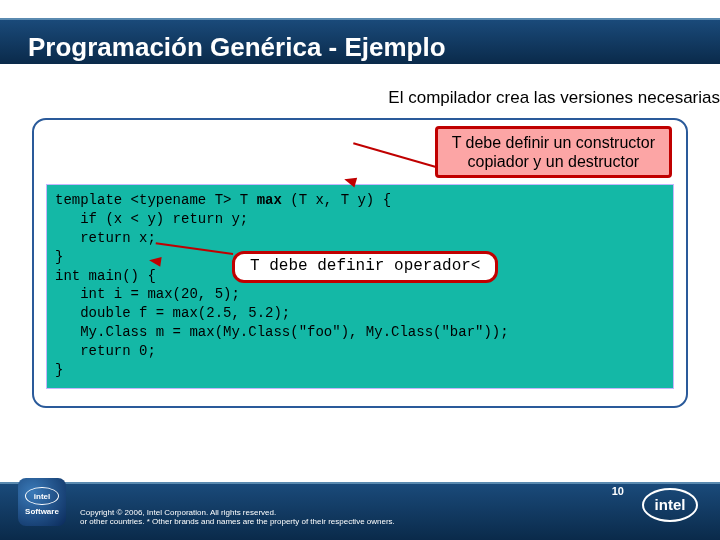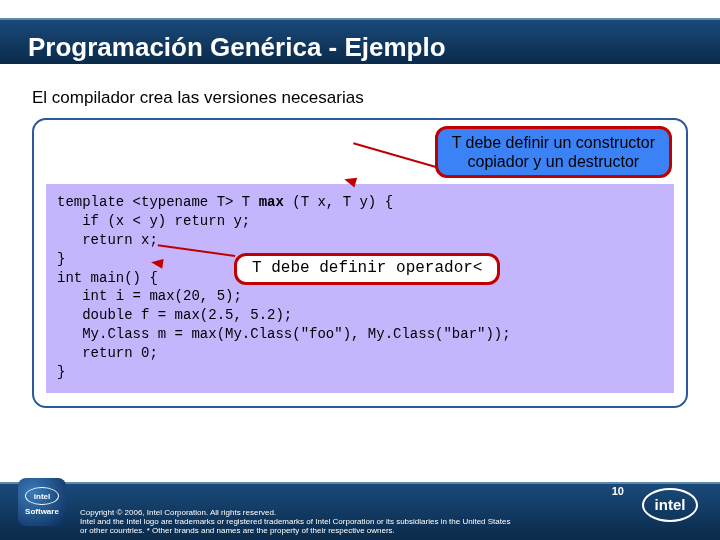--- a/index.html
+++ b/index.html
@@ -21,46 +21,47 @@
     color: #fff;
     font-size: 26px;
     font-weight: bold;
     padding: 12px 0 0 28px;
   }
   .top-gap { height: 18px; }
   .subtitle {
     font-size: 17px;
     padding: 24px 0 6px 32px;
     color: #000;
+    text-align: right;
   }
   .content-box {
     margin: 4px 32px 0 32px;
     border: 2px solid #2a5a9a;
     border-radius: 14px;
     padding: 10px 0 26px 0;
     position: relative;
     height: 290px;
   }
   .callout1 {
     position: absolute;
     top: 6px;
     right: 14px;
     border: 3px solid #c00000;
-    border-radius: 12px;
-    background: #3b82f6;
+    border-radius: 4px;
+    background: #fca5a5;
     padding: 4px 14px;
     font-size: 16px;
     text-align: center;
     line-height: 1.2;
     z-index: 3;
   }
   .code-box {
     margin: 54px 12px 0 12px;
-    border: 3px solid #c4b5fd;
-    background: #c4b5fd;
+    border: 1px solid #c4b5fd;
+    background: #14b8a6;
     padding: 6px 8px 8px 8px;
     font-family: "Courier New", monospace;
     font-size: 14px;
     line-height: 1.35;
     position: relative;
   }
   .kw-bold { font-weight: bold; }
   .callout2 {
     position: absolute;
     top: 66px;
@@ -215,17 +216,16 @@
     <div class="arrow-head2"></div>
   </div>
 </div>
 
 <div class="footer">
   <div class="footer-logo-left">
     <div class="oval">intel</div>
     <div>Software</div>
   </div>
   <div>Copyright © 2006, Intel Corporation. All rights reserved.</div>
-  <div>Intel and the Intel logo are trademarks or registered trademarks of Intel Corporation or its subsidiaries in the United States</div>
   <div>or other countries. * Other brands and names are the property of their respective owners.</div>
   <div class="page-num">10</div>
   <div class="footer-logo-right">intel</div>
 </div>
 
 </body></html>

